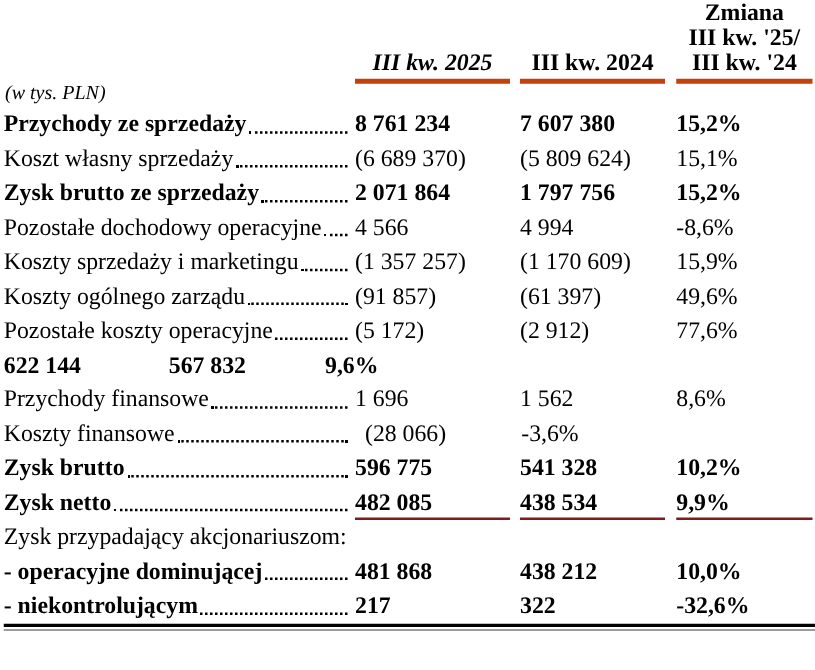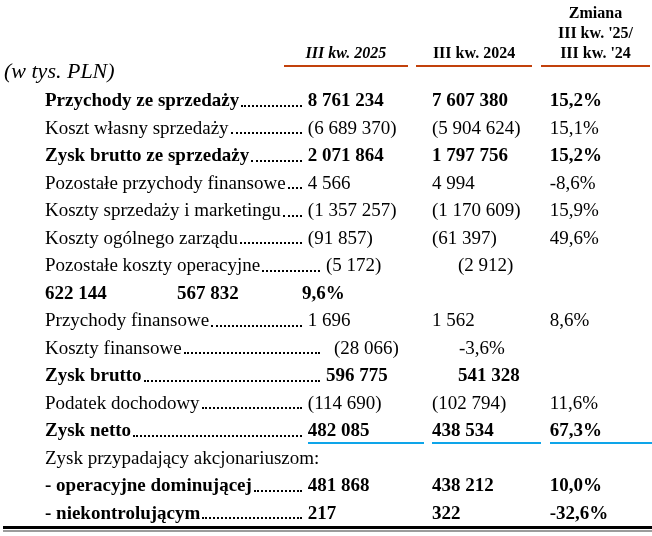--- a/index.html
+++ b/index.html
@@ -18,37 +18,37 @@
     display: flex;
     align-items: flex-end;
     height: 67px;
   }
   .th-label-spacer { width: 281px; }
   .unit-label {
     position: absolute;
     left: 1px;
     bottom: -17px;
     font-style: italic;
-    font-size: 22px;
+    font-size: 16px;
     white-space: nowrap;
   }
   .colhead {
-    border-bottom: 2px solid #c2410c;
+    border-bottom: 4px solid #c2410c;
     text-align: center;
     font-weight: bold;
-    font-size: 16px;
+    font-size: 19px;
     line-height: 20px;
     padding-bottom: 2px;
   }
   .c1 { width: 124px; font-style: italic; }
   .c2 { width: 116px; margin-left: 8px; }
   .c3 { width: 109px; margin-left: 9px; }
 
   
-  .tbody { margin-top: 19px; margin-left: 42px; }
+  .tbody { margin-top: 19px; }
   .row {
     display: flex;
     height: 27.5px;
     font-size: 19px;
   }
   .row.bold { font-weight: bold; }
   .cell-label {
     width: 281px;
     display: flex;
     align-items: flex-end;
@@ -62,21 +62,21 @@
   }
   .val {
     line-height: 27.5px;
     text-align: left;
     padding-right: 4px;
     white-space: nowrap;
   }
   .v1 { width: 124px; }
   .v2 { width: 116px; margin-left: 8px; }
   .v3 { width: 109px; margin-left: 9px; }
-  .row.rule .val { border-bottom: 2px solid #0ea5e9; }
+  .row.rule .val { border-bottom: 2px solid #7f1d1d; }
 
   
   .bottom-border {
     height: 8px;
     width: 649px;
     background: linear-gradient(to bottom,
       #000 0, #000 3px,
       #fff 3px, #fff 4px,
       #9c9c9c 4px, #9c9c9c 6px,
       transparent 6px);
@@ -110,37 +110,37 @@
     <div class="val v2">7 607 380</div>
     <div class="val v3">15,2%</div>
   </div>
 
   <div class="row">
     <div class="cell-label">
       <span class="label-text">Koszt własny sprzedaży</span>
       <span class="leader"></span>
     </div>
     <div class="val v1">(6 689 370)</div>
-    <div class="val v2">(5 904 624)</div>
+    <div class="val v2">(5 809 624)</div>
     <div class="val v3">15,1%</div>
   </div>
 
   <div class="row bold">
     <div class="cell-label">
       <span class="label-text">Zysk brutto ze sprzedaży</span>
       <span class="leader"></span>
     </div>
     <div class="val v1">2 071 864</div>
     <div class="val v2">1 797 756</div>
     <div class="val v3">15,2%</div>
   </div>
 
   <div class="row">
     <div class="cell-label">
-      <span class="label-text">Pozostałe przychody finansowe</span>
+      <span class="label-text">Pozostałe dochodowy operacyjne</span>
       <span class="leader"></span>
     </div>
     <div class="val v1">4 566</div>
     <div class="val v2">4 994</div>
     <div class="val v3">-8,6%</div>
   </div>
 
   <div class="row">
     <div class="cell-label">
       <span class="label-text">Koszty sprzedaży i marketingu</span>
@@ -161,20 +161,21 @@
     <div class="val v3">49,6%</div>
   </div>
 
   <div class="row">
     <div class="cell-label">
       <span class="label-text">Pozostałe koszty operacyjne</span>
       <span class="leader"></span>
     </div>
     <div class="val v1">(5 172)</div>
     <div class="val v2">(2 912)</div>
+    <div class="val v3">77,6%</div>
   </div>
 
   <div class="row bold">
     <div class="val v1">622 144</div>
     <div class="val v2">567 832</div>
     <div class="val v3">9,6%</div>
   </div>
 
   <div class="row">
     <div class="cell-label">
@@ -195,40 +196,32 @@
     <div class="val v3">-3,6%</div>
   </div>
 
   <div class="row bold">
     <div class="cell-label">
       <span class="label-text">Zysk brutto</span>
       <span class="leader"></span>
     </div>
     <div class="val v1">596 775</div>
     <div class="val v2">541 328</div>
-  </div>
-
-  <div class="row">
-    <div class="cell-label">
-      <span class="label-text">Podatek dochodowy</span>
-      <span class="leader"></span>
-    </div>
-    <div class="val v1">(114 690)</div>
-    <div class="val v2">(102 794)</div>
-    <div class="val v3">11,6%</div>
-  </div>
+    <div class="val v3">10,2%</div>
+  </div>
+
 
   <div class="row bold rule">
     <div class="cell-label">
       <span class="label-text">Zysk netto</span>
       <span class="leader"></span>
     </div>
     <div class="val v1">482 085</div>
     <div class="val v2">438 534</div>
-    <div class="val v3">67,3%</div>
+    <div class="val v3">9,9%</div>
   </div>
 
   <div class="row no-leader">
     <div class="cell-label">
       <span class="label-text">Zysk przypadający akcjonariuszom:</span>
 
     </div>
     <div class="val v1"></div>
     <div class="val v2"></div>
     <div class="val v3"></div>

